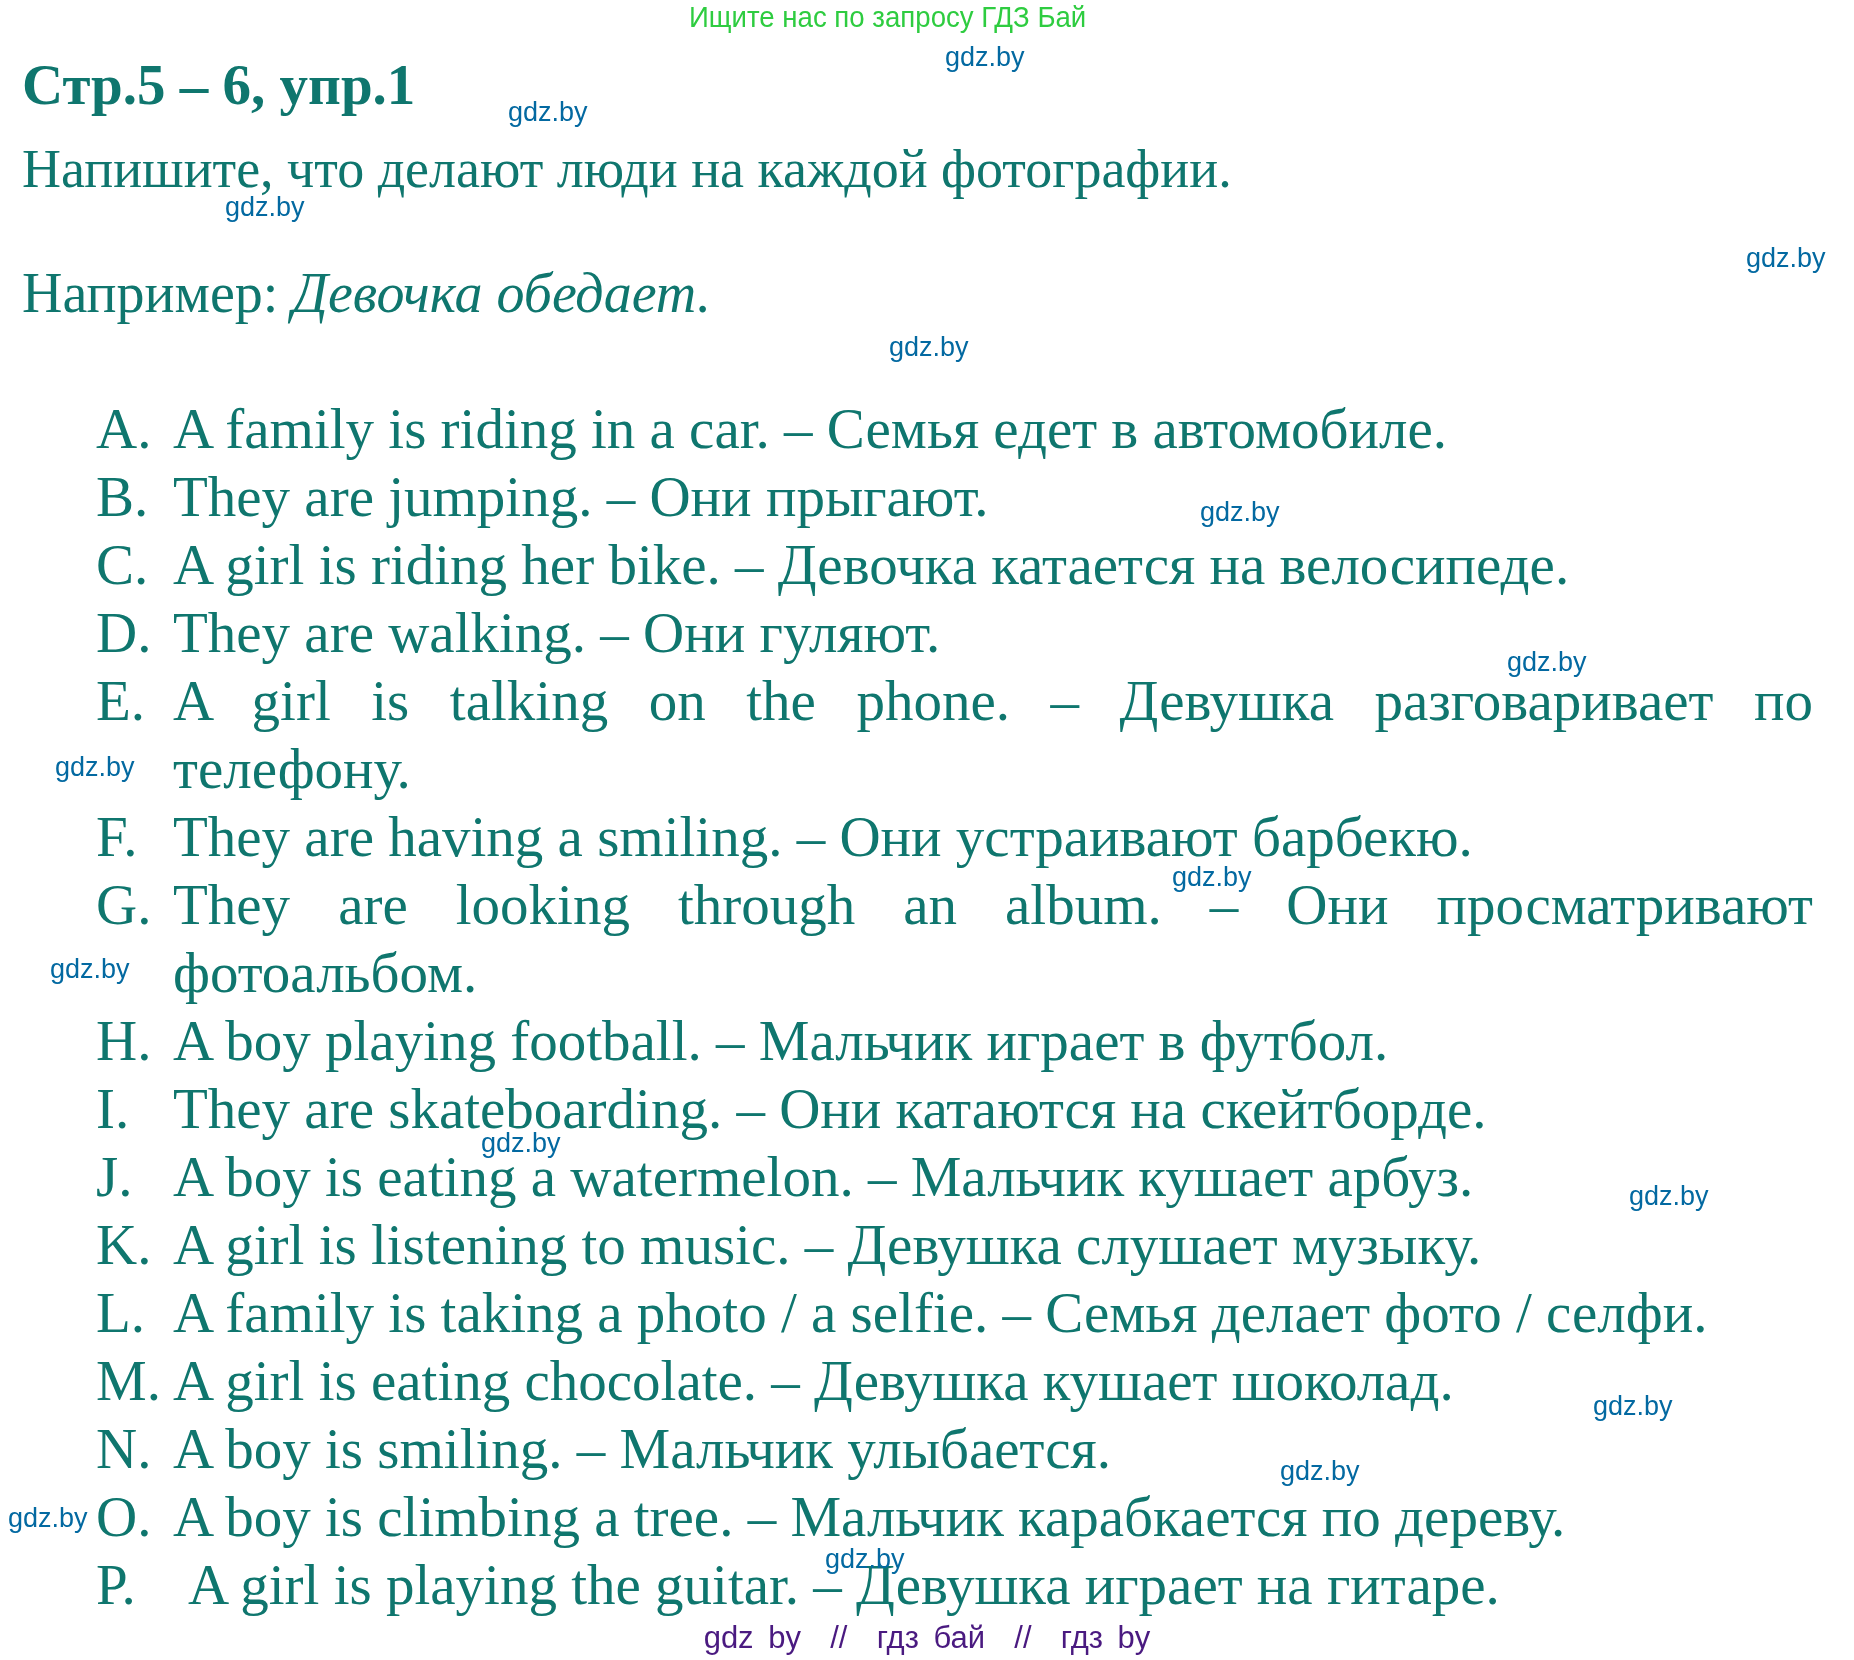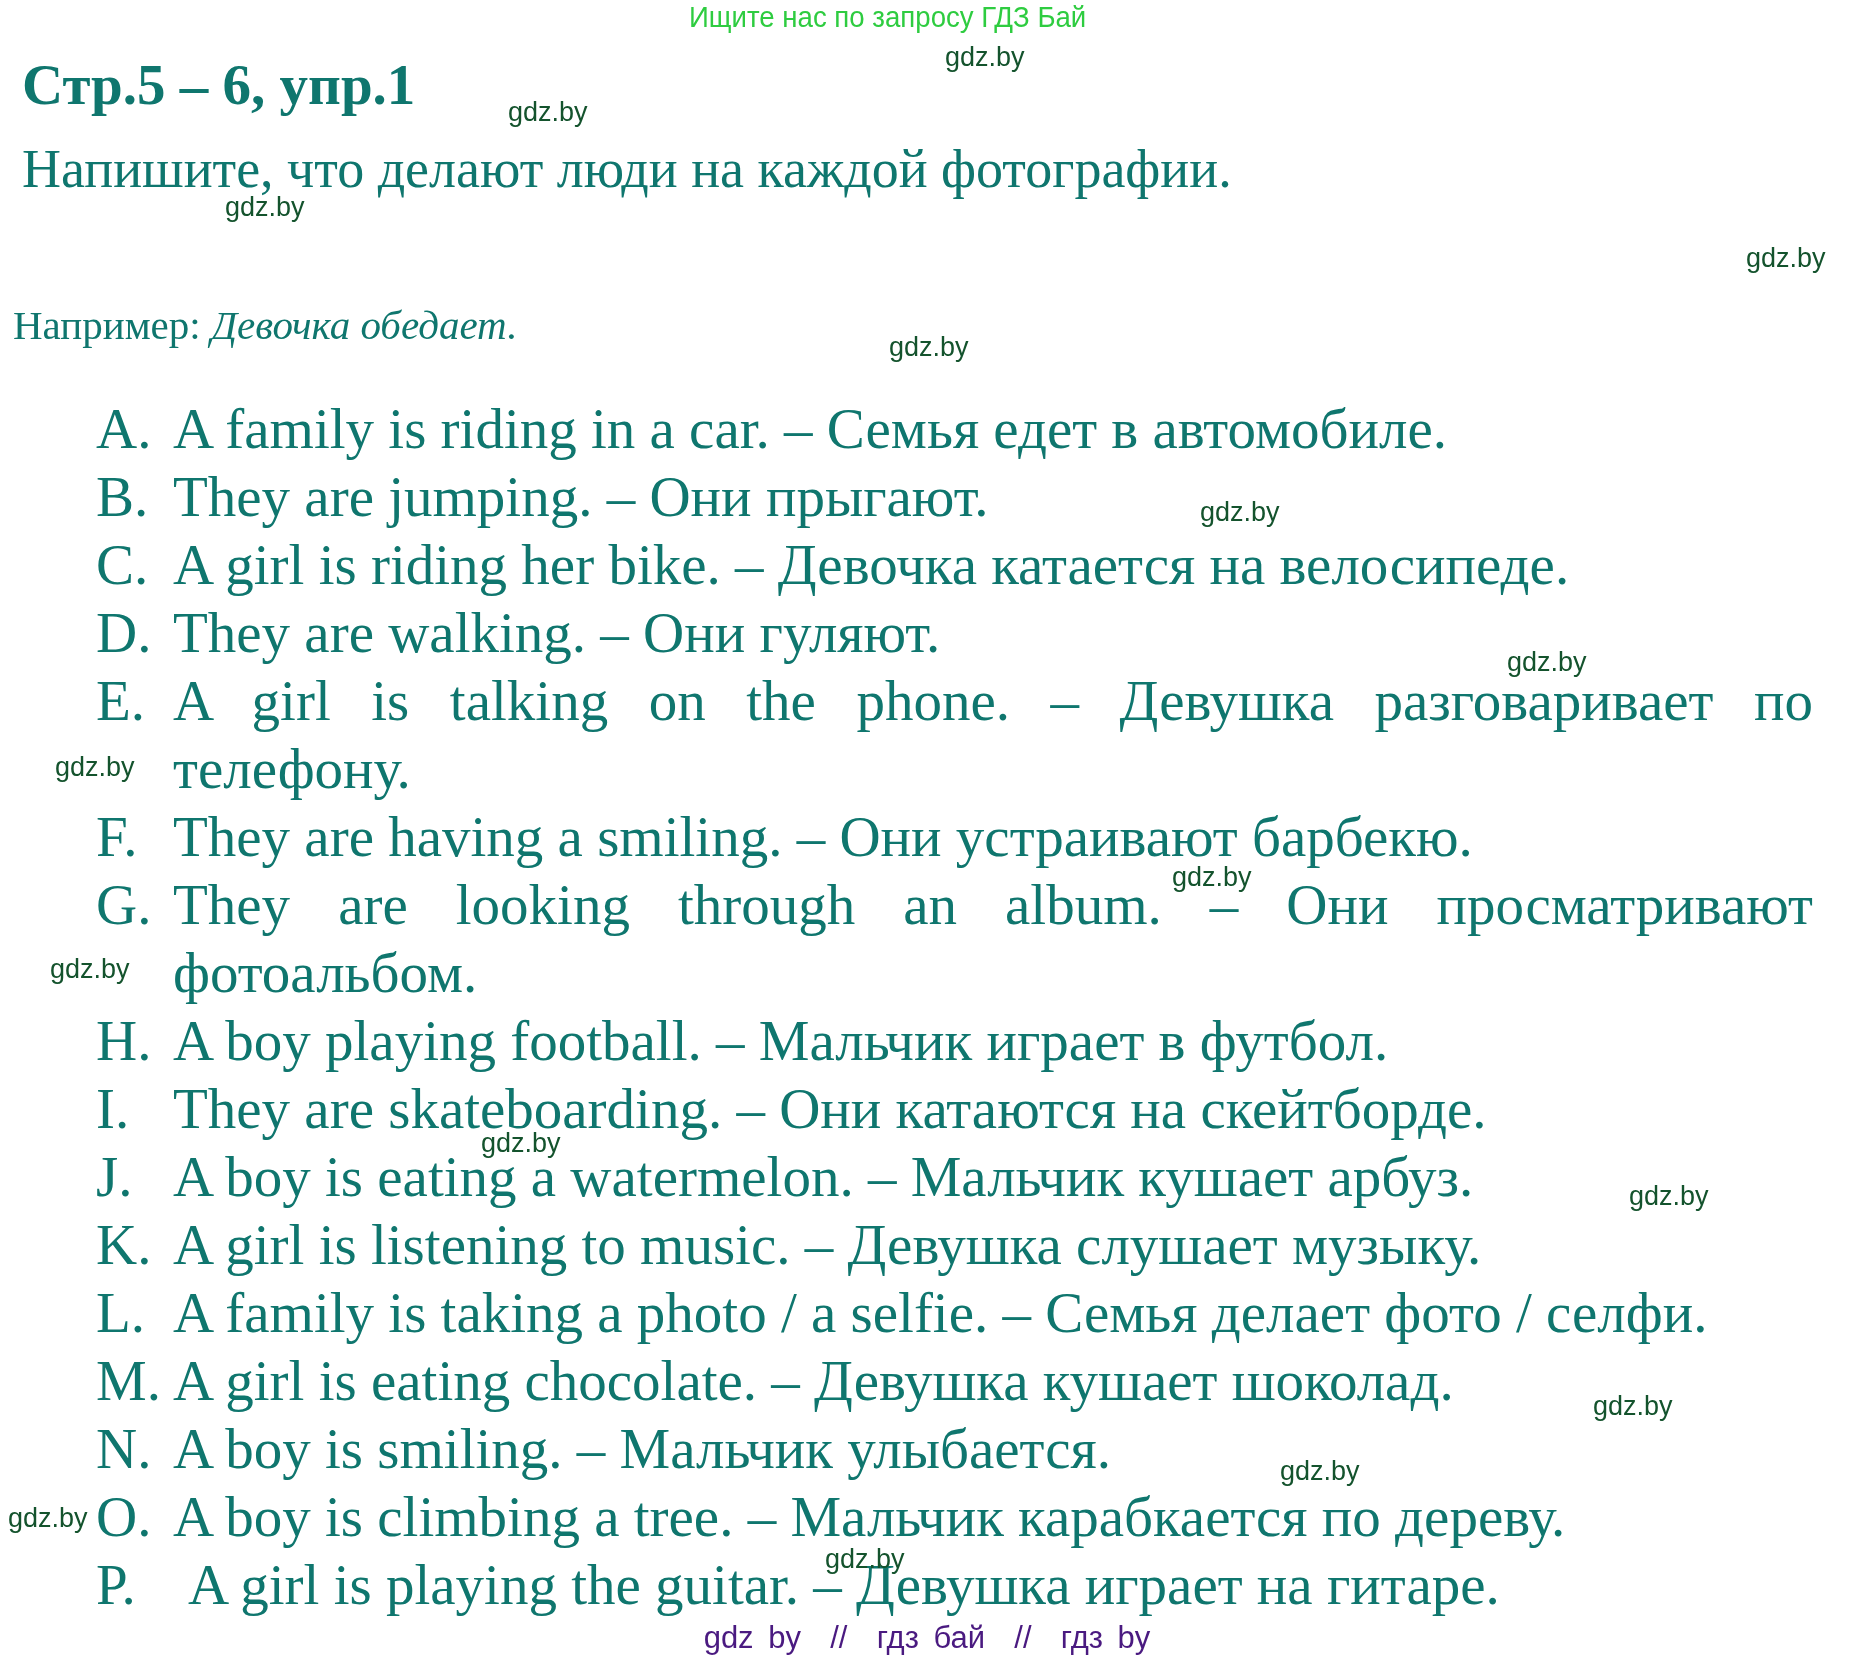--- a/index.html
+++ b/index.html
@@ -6,32 +6,32 @@
   body { width: 1854px; height: 1660px; position: relative; overflow: hidden; }
   .serif { font-family: "Liberation Serif", "DejaVu Serif", serif; color: #0f766e; }
   .sans { font-family: "Liberation Sans", "DejaVu Sans", sans-serif; }
   .abs { position: absolute; white-space: nowrap; }
 
   #promo { left: 0; width: 1854px; top: 0; text-align: left; }
   #promo span { position: absolute; left: 689px; top: 0; font-size: 30px; color: #2ecc40; letter-spacing: 0px; transform: scaleX(0.92); transform-origin: left top; }
 
   #title { left: 22px; top: 52px; font-size: 57px; font-weight: bold; line-height: 66px; }
   #instruction { left: 22px; top: 126px; font-size: 54px; line-height: 62px; margin-top: 12px; }
-  #example { left: 13px; top: 262px; font-size: 41px; line-height: 62px; margin-top: 32px; }
+  #example { left: 22px; top: 262px; font-size: 56px; line-height: 62px; }
   #example .ex-it { font-style: italic; }
 
   #list { position: absolute; left: 96px; top: 395px; width: 1717px; }
   .item { position: relative; font-size: 57px; line-height: 68px; height: 68px; }
   .item .letter { position: absolute; left: 0; top: 0; }
   .item .text { position: absolute; left: 77px; right: 0; top: 0; white-space: nowrap; }
   .item.justify .text { text-align: justify; text-align-last: justify; }
   .item.cont .text { text-align: left; text-align-last: auto; }
   .item.p-item .text { left: 92px; }
 
-  .wm { position: absolute; font-size: 27px; color: #14532d; line-height: 30px; white-space: nowrap; }
+  .wm { position: absolute; font-size: 27px; color: #0369a1; line-height: 30px; white-space: nowrap; }
 
   #footer { position: absolute; left: 0; width: 1854px; top: 1620px; text-align: center; font-size: 31px; color: #4a1a80; line-height: 36px; }
   #footer span { word-spacing: 6px; }
 </style>
 </head>
 <body>
 
 <div id="promo" class="abs sans">
   <span>Ищите нас по запросу ГДЗ Бай</span>
 </div>

